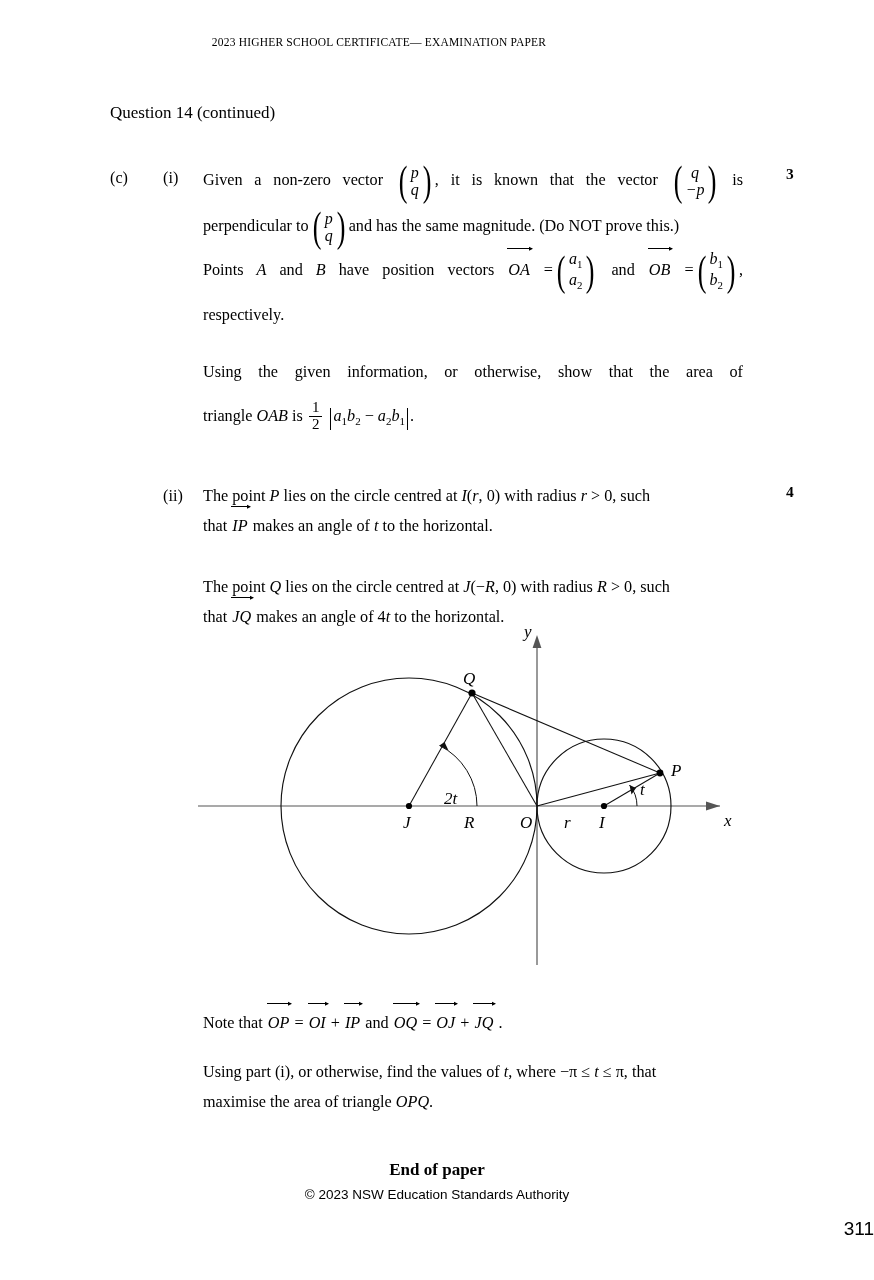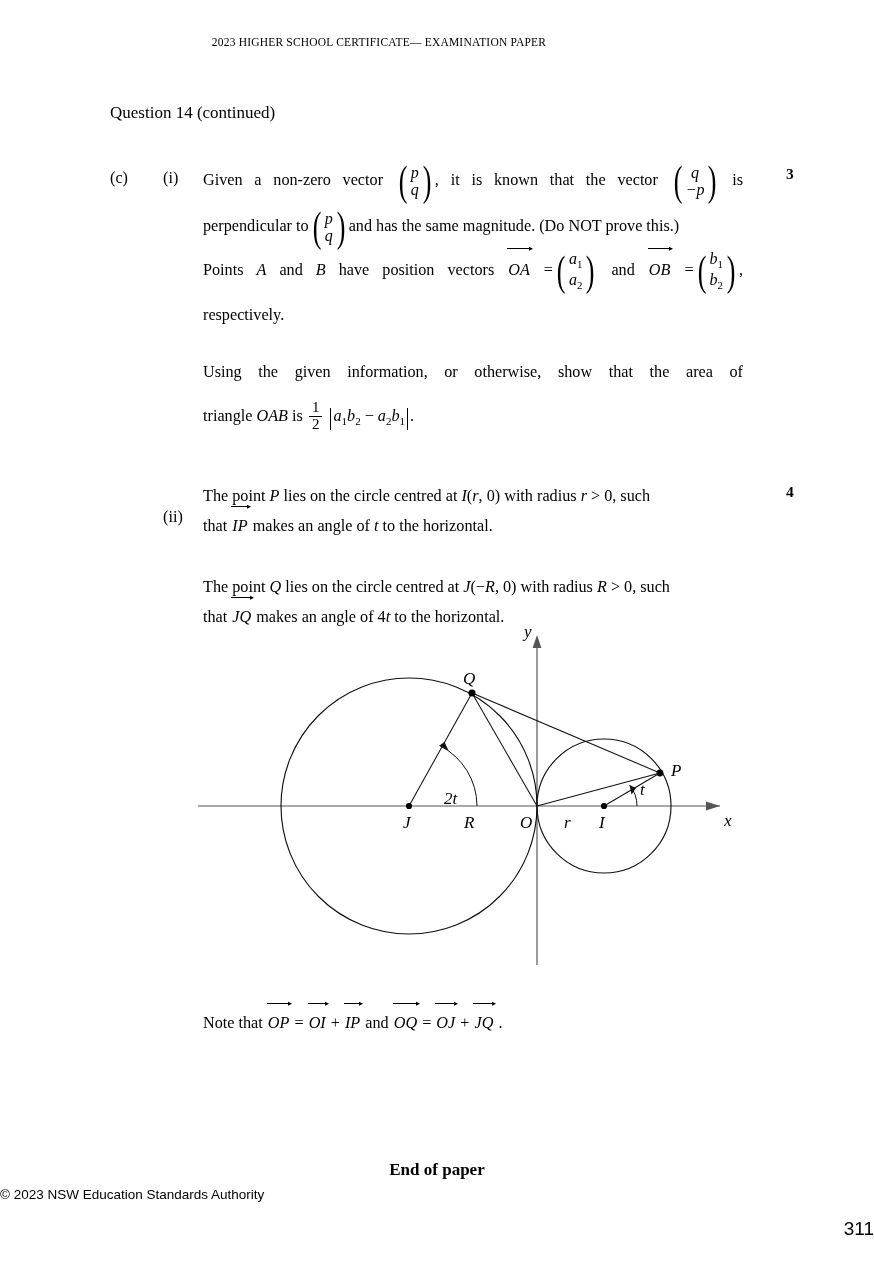--- a/index.html
+++ b/index.html
@@ -161,21 +161,21 @@
     top: 1160px;
     left: 0; width: 874px;
     text-align: center;
     font-weight: bold;
     font-size: 17px;
   }
   .copyright {
     position: absolute;
     top: 1187px;
     left: 0; width: 874px;
-    text-align: left;
+    text-align: center;
     font-size: 13.5px;
     font-family: "Liberation Sans", "DejaVu Sans", sans-serif;
   }
   .pageno {
     position: absolute;
     top: 1218px;
     left: 0; width: 874px;
     text-align: right;
     font-size: 19px;
     font-family: "Liberation Sans", "DejaVu Sans", sans-serif;
@@ -265,21 +265,21 @@
       <i class="mi">OAB</i>
       <span>is</span>
       <span class="frac">
         <span class="num">1</span>
         <span class="den">2</span>
       </span>
       <span class="bigbar">|</span><span class="mi"><i>a</i><sub class="n">1</sub><i>b</i><sub class="n">2</sub> <span style="font-style:normal">−</span> <i>a</i><sub class="n">2</sub><i>b</i><sub class="n">1</sub></span><span class="bigbar">|</span><span>.</span>
     </div>
   </div>
 
-  <div class="blk lbl-rn" style="top:502px;">(ii)</div>
+  <div class="blk lbl-rn" style="top:481px;">(ii)</div>
   <div class="marks" style="top:483px;">4</div>
 
   <div class="blk body-col" style="top:481px; line-height:30px;">
     <div>
       <span>The point</span>
       <i class="mi">P</i>
       <span>lies on the circle centred at</span>
       <i class="mi">I</i><span>(</span><i class="mi">r</i><span>, 0) with radius</span>
       <i class="mi">r</i>
       <span>&gt; 0,  such</span>
@@ -371,18 +371,30 @@
     <span class="vecarrow">IP</span>
     <span>and</span>
     <span class="vecarrow">OQ</span>
     <span>=</span>
     <span class="vecarrow">OJ</span>
     <span>+</span>
     <span class="vecarrow">JQ</span>
     <span>.</span>
   </div>
 
+  <div class="blk body-col" style="top:1057px; line-height:30px;">
+    <div>
+      <span>Using part (i), or otherwise, find the values of</span>
+      <i class="mi">t</i><span>, where  −π ≤</span>
+      <i class="mi">t</i>
+      <span>≤ π,  that</span>
+    </div>
+    <div>
+      <span>maximise the area of triangle</span>
+      <i class="mi">OPQ</i><span>.</span>
+    </div>
+  </div>
 
   <div class="endpaper">End of paper</div>
   <div class="copyright">© 2023 NSW Education Standards Authority</div>
   <div class="pageno">311</div>
 
 </div>
 
 </body></html>

